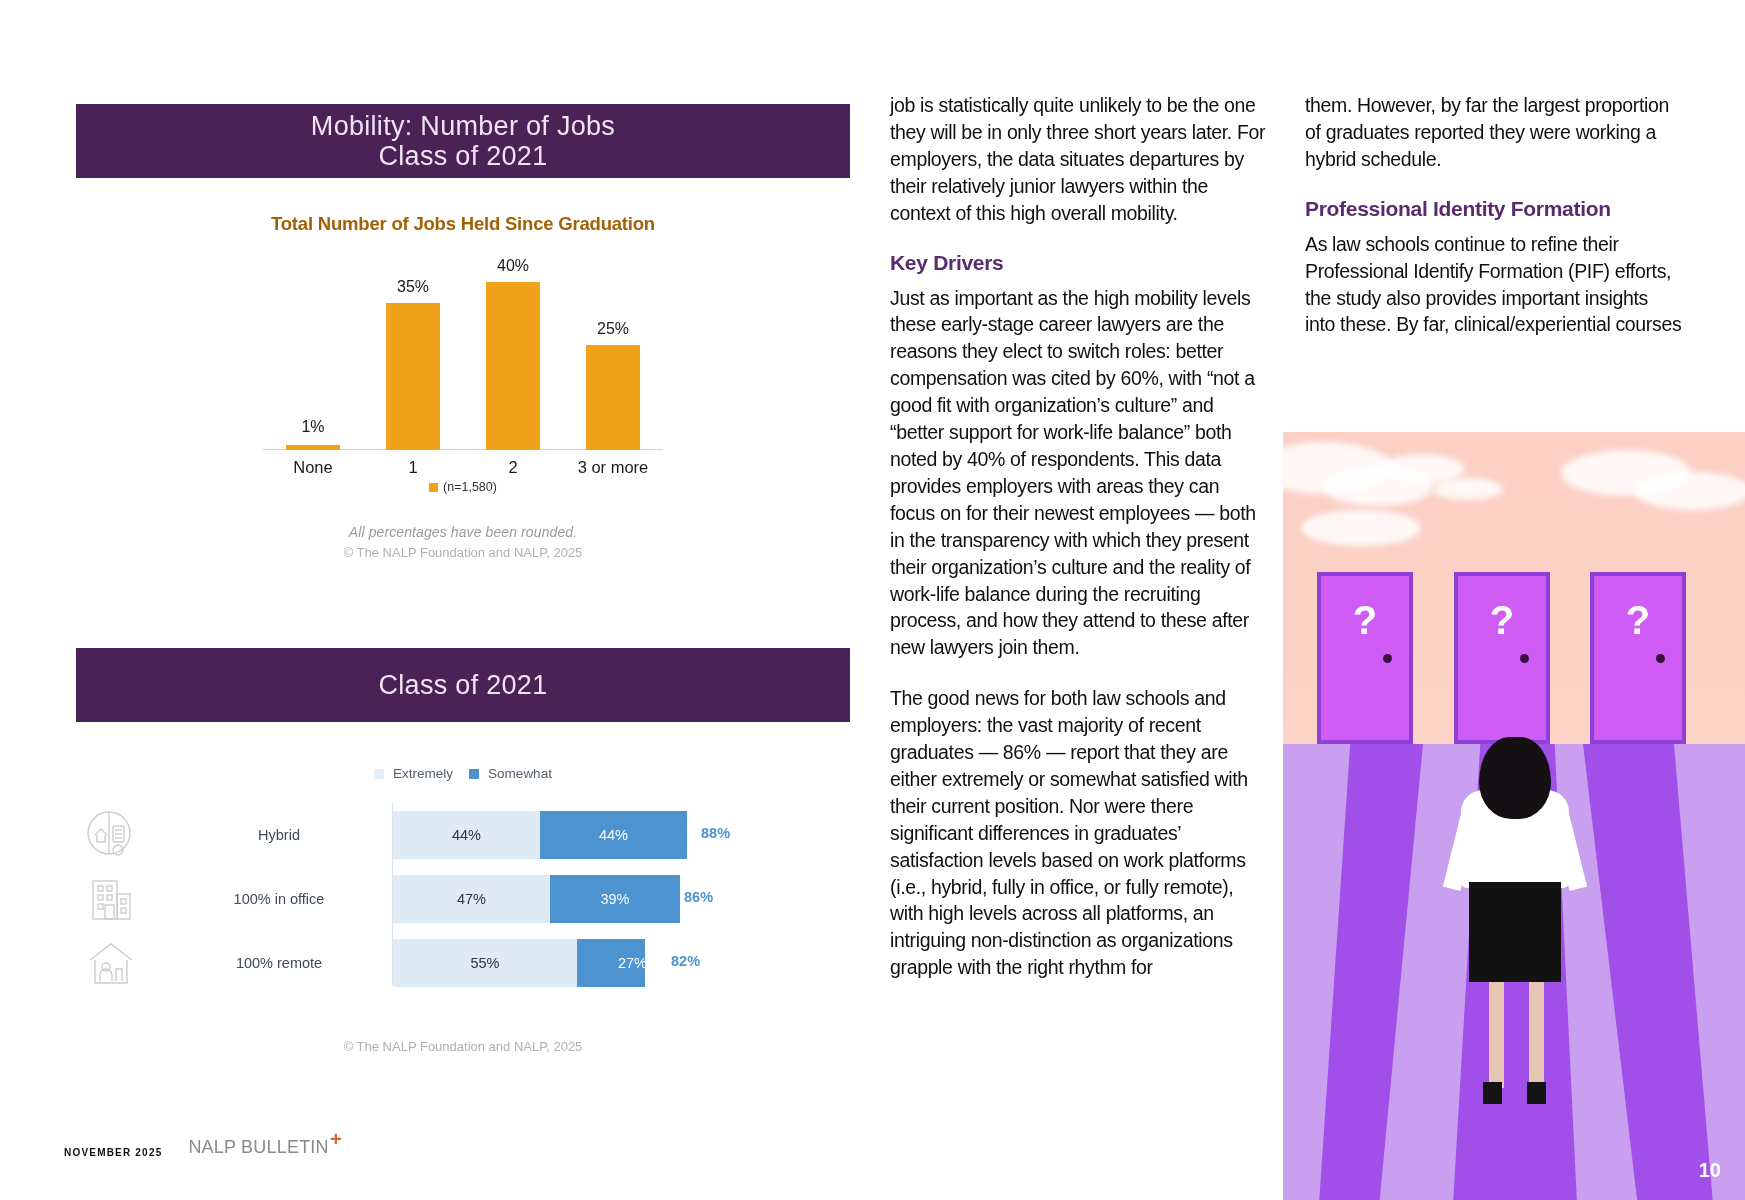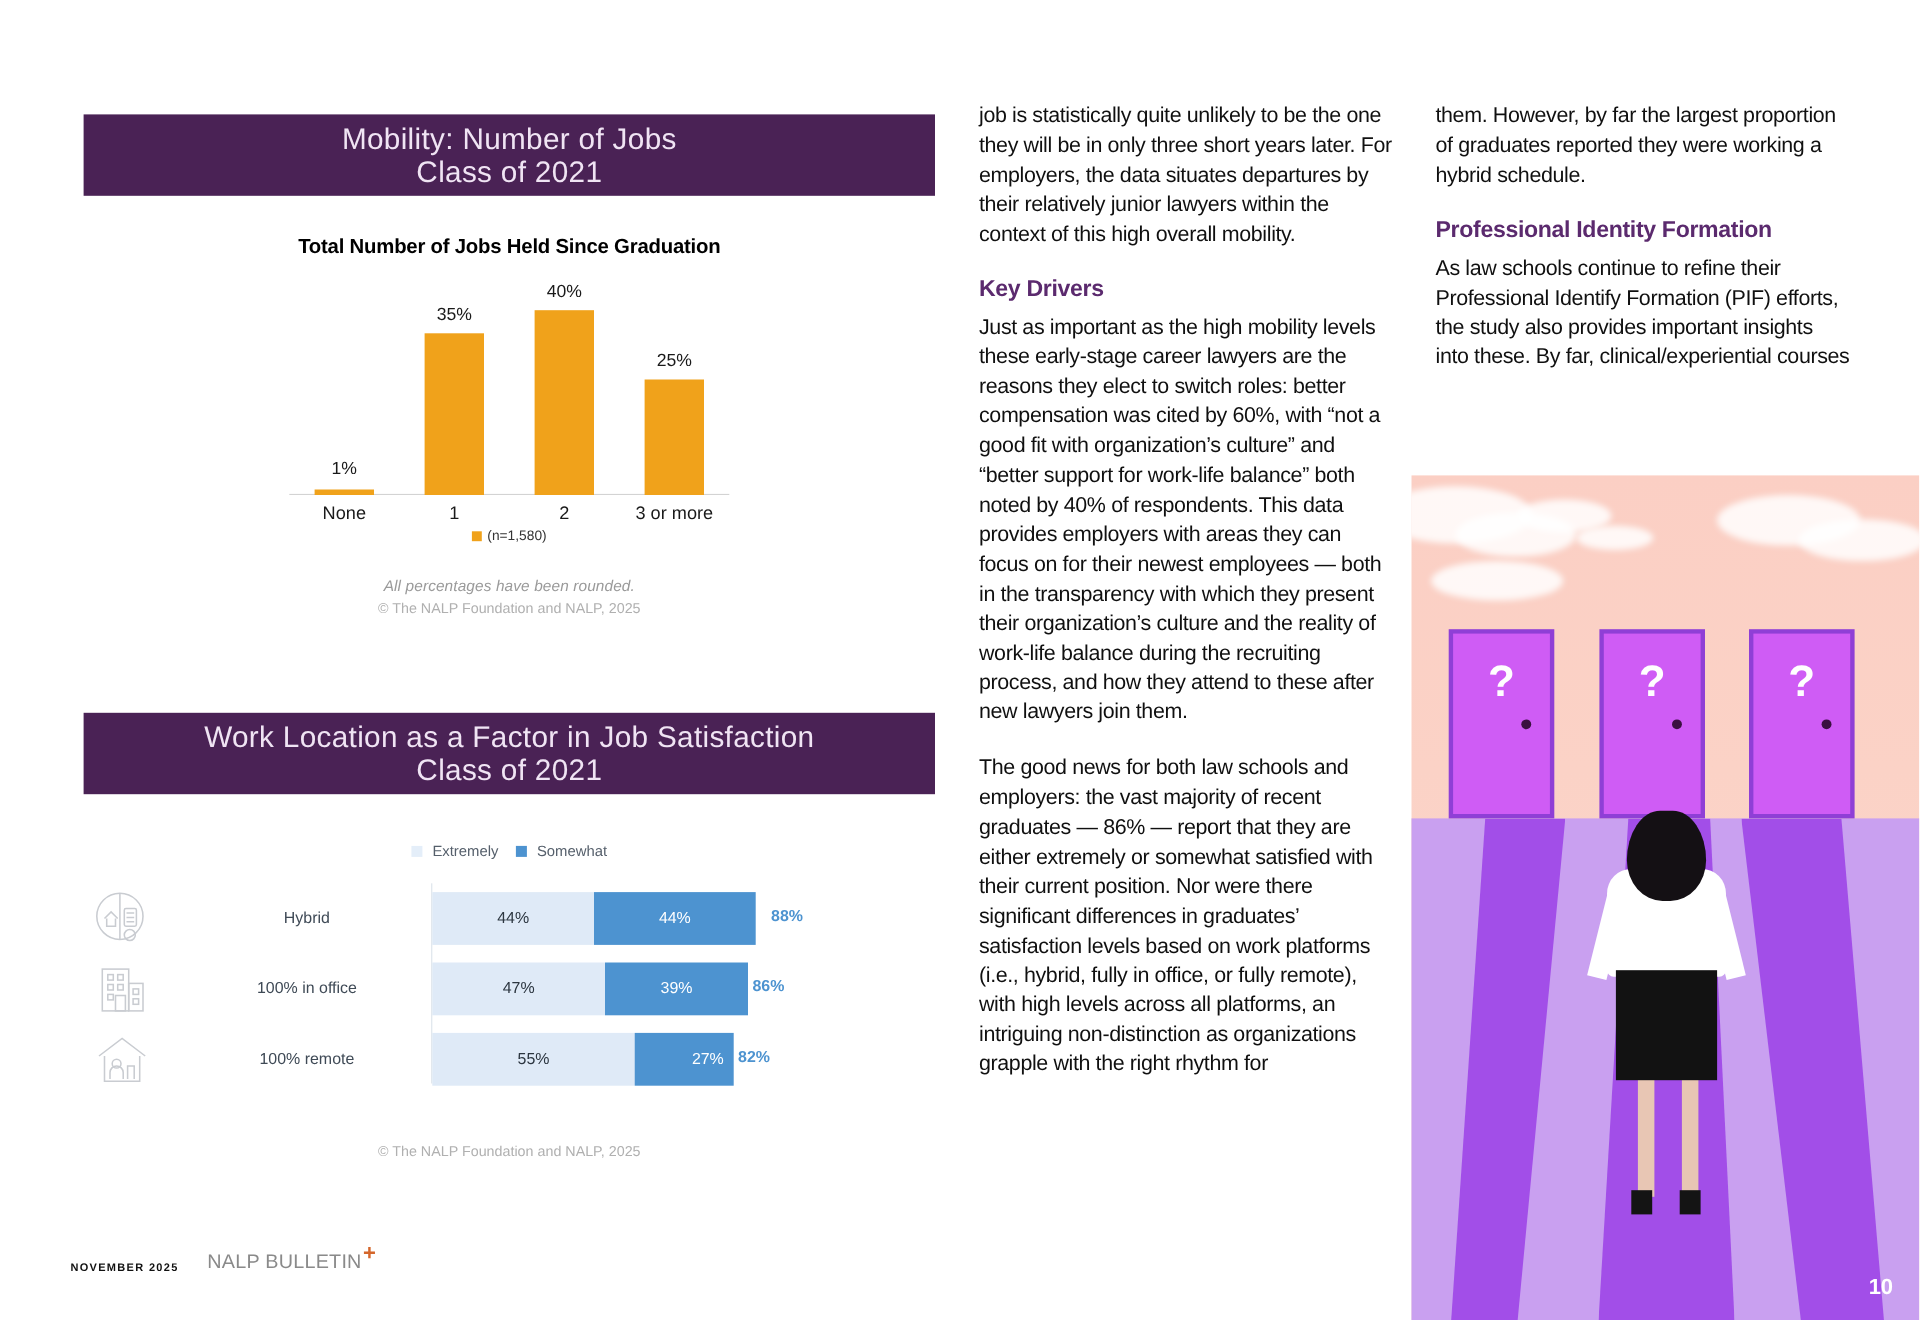--- a/index.html
+++ b/index.html
@@ -42,21 +42,21 @@
   
   #bar-chart-block {
     position: absolute;
     left: 76px; top: 200px;
     width: 774px; height: 360px;
   }
   #bar-chart-title {
     text-align: center;
     font-size: 18.5px;
     font-weight: bold;
-    color: #000000;
+    color: #a16207;
     letter-spacing: -0.2px;
     margin-top: 13px;
   }
   #bar-plot {
     position: relative;
     margin: 30px auto 0;
     width: 400px;
     height: 185px;
   }
   .bar-col {
@@ -421,21 +421,20 @@
       <span>(n=1,580)</span>
     </div>
 
     <div id="bar-footnotes">
       <div id="bar-footnote-rounded">All percentages have been rounded.</div>
       <div id="bar-footnote-copyright">© The NALP Foundation and NALP, 2025</div>
     </div>
   </div>
 
   <div id="banner-worklocation" class="chart-banner">
-    <div class="bline">Work Location as a Factor in Job Satisfaction</div>
     <div class="bline">Class of 2021</div>
   </div>
 
   <div id="stack-chart-block">
     <div id="stack-legend">
       <span class="li">
         <span class="sw sw-extremely"></span>
         <span>Extremely</span>
       </span>
       <span class="li">
@@ -497,21 +496,21 @@
             <path d="M6 24 L27 8 L48 24"></path>
             <path d="M11 24 v23 h32 v-23"></path>
             <circle cx="22" cy="31" r="4"></circle>
             <path d="M16 45 v-6 a6 6 0 0 1 12 0 v6"></path>
             <path d="M32 45 v-12 h6 v12"></path>
           </svg>
         </div>
         <div class="row-label">100% remote</div>
         <div class="row-bars">
           <div class="seg seg-extremely" style="width:184px;">55%</div>
-          <div class="seg seg-somewhat" style="width:90px;padding-left:43px;">27%</div>
+          <div class="seg seg-somewhat" style="width:68px;padding-left:43px;">27%</div>
         </div>
         <div class="row-total" style="left:595px;">82%</div>
       </div>
     </div>
 
     <div id="stack-copyright">© The NALP Foundation and NALP, 2025</div>
   </div>
 
   <div id="page-footer">
     <div id="footer-date">NOVEMBER 2025</div>

